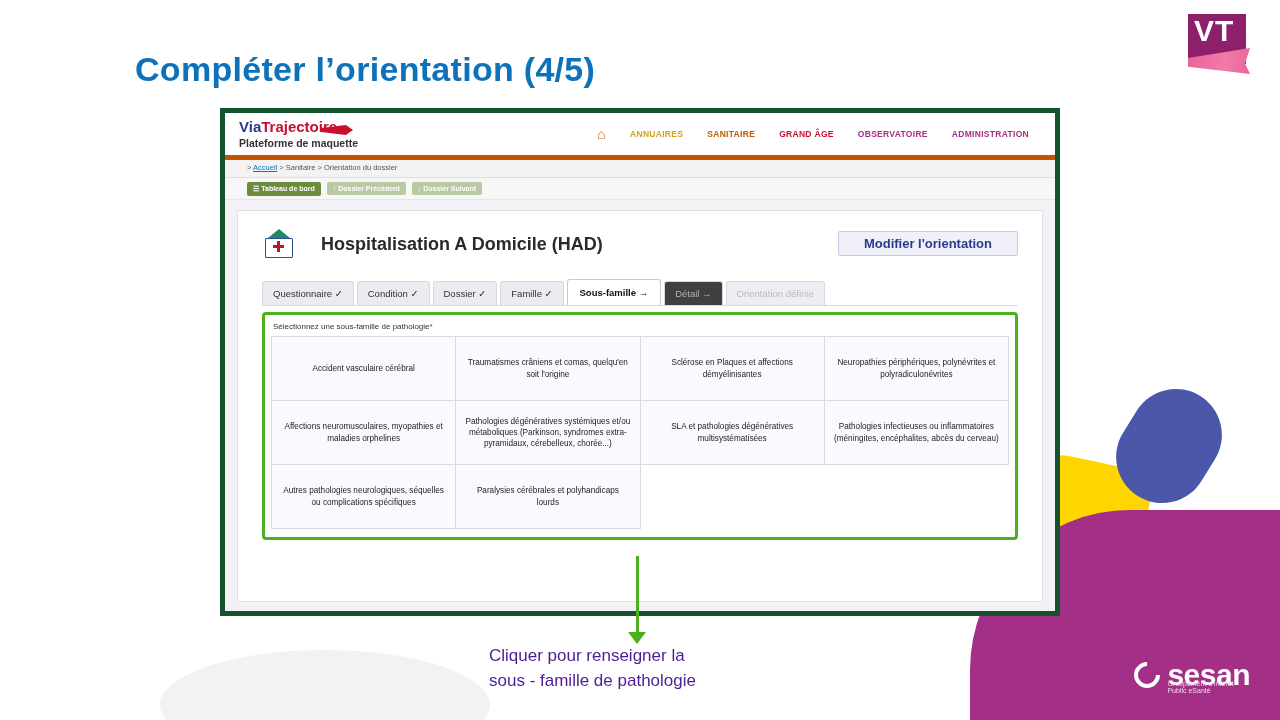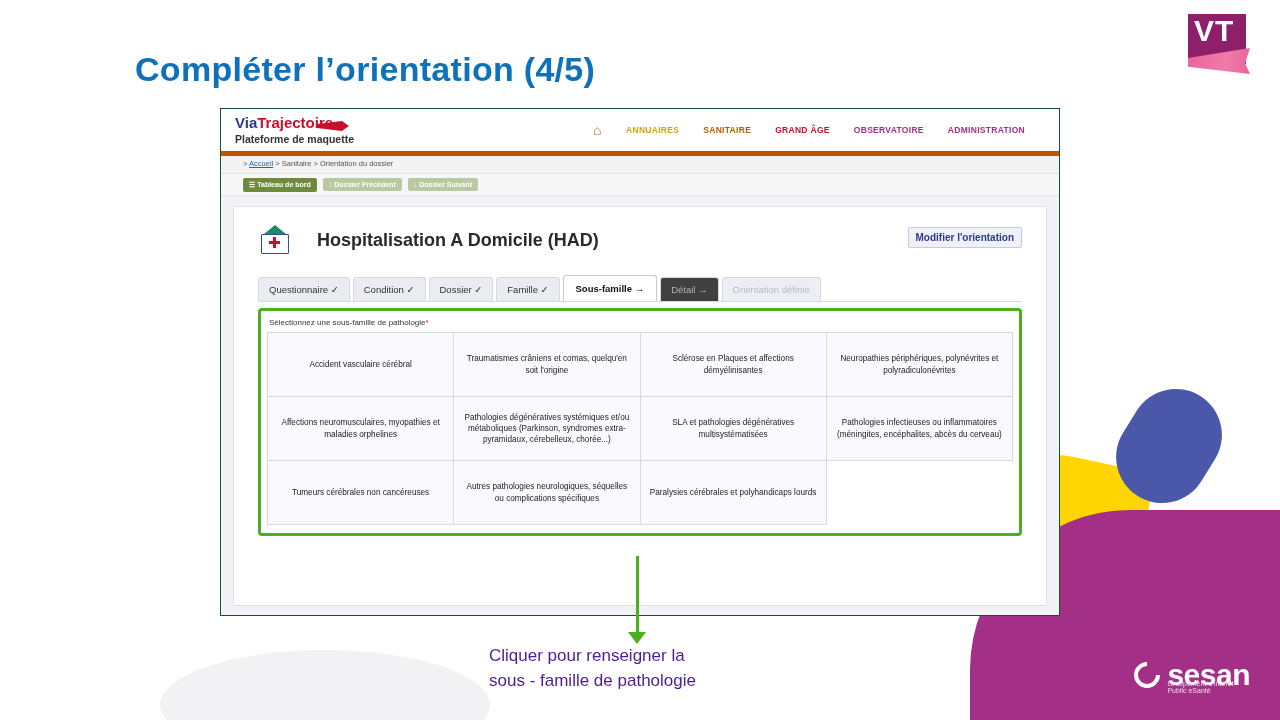--- a/index.html
+++ b/index.html
@@ -55,21 +55,21 @@
     position:absolute; left:135px; top:50px;
     font-size:34px; font-weight:bold; color:#0d72b9;
     letter-spacing:0.3px;
     font-family:"Liberation Sans", sans-serif;
   }
 
   
   .shot {
     position:absolute; left:220px; top:108px; width:840px; height:508px;
     background:#ffffff;
-    border:1px solid #14532d;
+    border:5px solid #14532d;
     overflow:hidden;
   }
 
   .shot-header {
     position:relative; height:42px; background:#ffffff;
   }
   .vtraj-logo {
     position:absolute; left:14px; top:5px; font-size:15px; font-weight:bold;
   }
   .vtraj-via { color:#2a3b8f; }
@@ -136,23 +136,23 @@
     position:absolute; left:15px; top:14px; width:3px; height:11px; background:#c8102e;
   }
   .hosp-icon .cross-h {
     position:absolute; left:11px; top:18px; width:11px; height:3px; background:#c8102e;
   }
   .hosp-title {
     font-size:18px; font-weight:bold; color:#2a2a2a;
   }
   .modify-btn {
     position:absolute; right:24px; top:20px;
-    font-size:10px; font-weight:bold; color:#2a3b8f;
+    font-size:13px; font-weight:bold; color:#2a3b8f;
     border:1px solid #c8cbe0; background:#f0f1f8;
-    border-radius:2px; padding:4px 7px;
+    border-radius:2px; padding:4px 25px;
   }
 
   
   .tabs {
     display:flex; margin-top:18px; gap:3px; align-items:flex-end;
     border-bottom:1px solid #d8d8e0;
   }
   .tab {
     font-size:9.5px; color:#333; background:#ebebf2;
     border:1px solid #d8d8e0; border-bottom:none;
@@ -293,21 +293,20 @@
         </div>
         <div class="grid">
           <div class="cell">Accident vasculaire cérébral</div>
           <div class="cell">Traumatismes crâniens et comas, quelqu'en soit l'origine</div>
           <div class="cell">Sclérose en Plaques et affections démyélinisantes</div>
           <div class="cell">Neuropathies périphériques, polynévrites et polyradiculonévrites</div>
           <div class="cell">Affections neuromusculaires, myopathies et maladies orphelines</div>
           <div class="cell">Pathologies dégénératives systémiques et/ou métaboliques (Parkinson, syndromes extra-pyramidaux, cérebelleux, chorée...)</div>
           <div class="cell">SLA et pathologies dégénératives multisystématisées</div>
           <div class="cell">Pathologies infectieuses ou inflammatoires (méningites, encéphalites, abcès du cerveau)</div>
-          <div class="cell">Tumeurs cérébrales non cancéreuses</div>
           <div class="cell">Autres pathologies neurologiques, séquelles ou complications spécifiques</div>
           <div class="cell">Paralysies cérébrales et polyhandicaps lourds</div>
         </div>
       </div>
 
     </div>
   </div>
 
   <div class="shot-footer">
     

